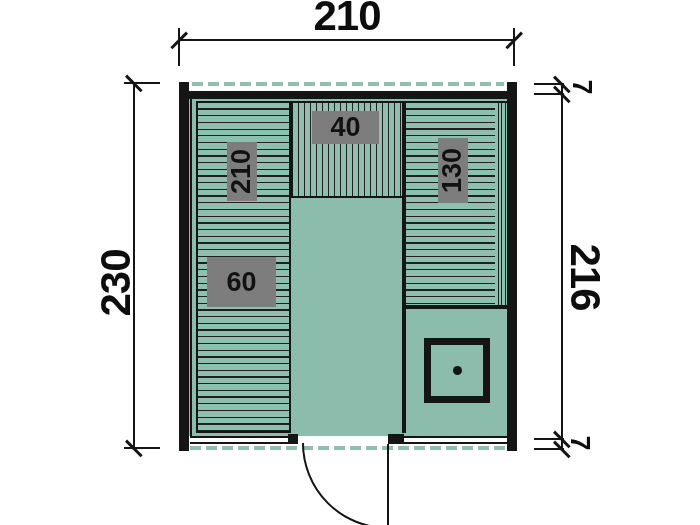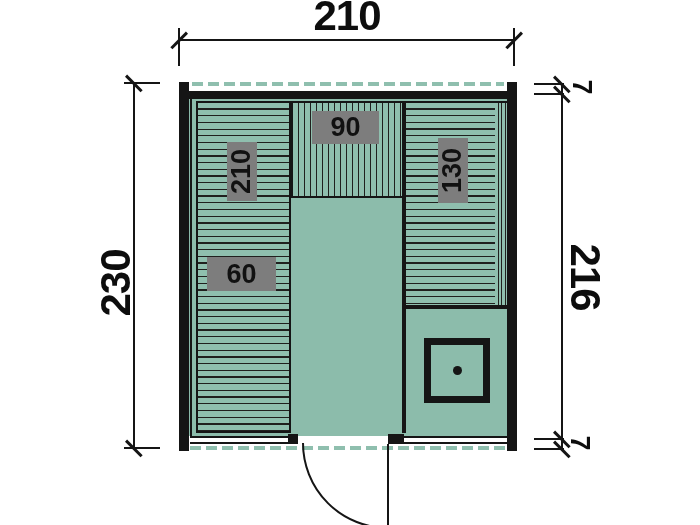--- a/index.html
+++ b/index.html
@@ -57,25 +57,25 @@
   <div class="abs wall" style="left:288px;top:434px;width:10px;height:10px;"></div>
   <div class="abs wall" style="left:388px;top:434px;width:16px;height:10px;"></div>
   <div class="abs line" style="left:387px;top:444px;width:2px;height:81px;"></div>
   <svg class="abs" style="left:301px;top:442px;" width="90" height="88" viewBox="0 0 90 88">
     <path d="M 2 1 A 85 85 0 0 0 87 86" fill="none" stroke="#151515" stroke-width="2"></path>
   </svg>
 
   <div class="abs plan-label" style="left:227px;top:142px;width:30px;height:59px;">
     <span class="rot-ccw">210</span>
   </div>
-  <div class="abs plan-label" style="left:207px;top:257px;width:69px;height:34px;">
+  <div class="abs plan-label" style="left:207px;top:257px;width:69px;height:50px;">
     <span>60</span>
   </div>
   <div class="abs plan-label" style="left:312px;top:111px;width:67px;height:33px;">
-    <span>90</span>
+    <span>40</span>
   </div>
   <div class="abs plan-label" style="left:438px;top:138px;width:30px;height:65px;">
     <span class="rot-ccw">130</span>
   </div>
 
   <div class="abs dim-text" style="left:267px;top:-4px;width:160px;height:40px;">210</div>
   <div class="abs line" style="left:179px;top:39px;width:336px;height:2px;"></div>
   <div class="abs line" style="left:178px;top:28px;width:2px;height:38px;"></div>
   <div class="abs line" style="left:513px;top:28px;width:2px;height:38px;"></div>
   <div class="tick tick-fwd" style="left:168px;top:39px;"></div>

